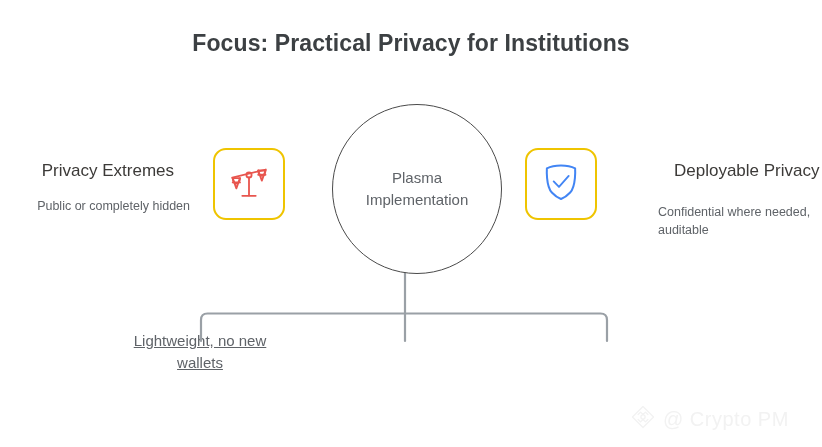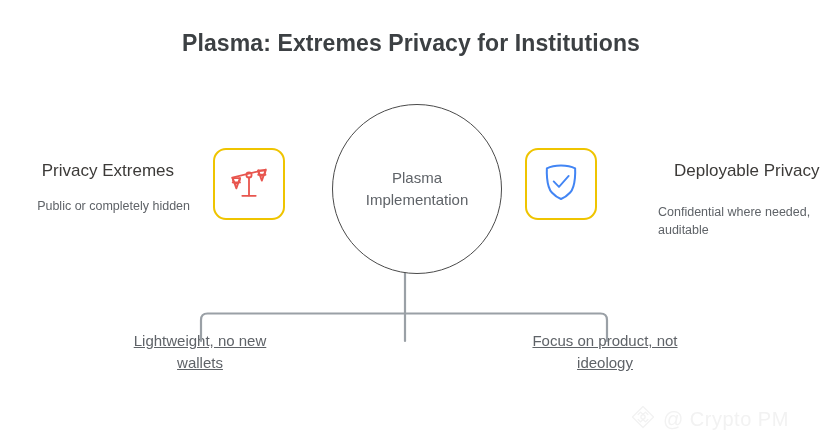--- a/index.html
+++ b/index.html
@@ -148,21 +148,21 @@
     color: #f2f2f2;
     letter-spacing: 0.5px;
     white-space: nowrap;
   }
 </style>
 </head>
 <body>
 
 <div id="slide">
 
-  <div class="title">Plasma: Extremes Privacy for Institutions</div>
+  <div class="title">Focus: Practical Privacy for Institutions</div>
 
   <svg class="connector-svg" viewBox="0 0 822 447" xmlns="http://www.w3.org/2000/svg">
     <g fill="none" stroke="#9aa0a6" stroke-width="2.2" stroke-linecap="round" stroke-linejoin="round">
 
       <path d="M 405 268 L 405 341"></path>
 
       <path d="M 201 341 L 201 320 Q 201 313.5 207.5 313.5 L 600.5 313.5 Q 607 313.5 607 320 L 607 341"></path>
     </g>
   </svg>
 
@@ -207,21 +207,20 @@
       </svg>
     </span>
   </div>
 
   <div class="side-block right">
     <p class="side-heading">Deployable Privacy</p>
     <p class="side-sub">Confidential where needed, auditable</p>
   </div>
 
   <div class="bottom-label b0">Lightweight, no new wallets</div>
-  <div class="bottom-label b2">Focus on product, not ideology</div>
 
   <div class="watermark">
     <span>
       <svg width="26" height="26" viewBox="0 0 32 32" xmlns="http://www.w3.org/2000/svg" fill="none" stroke="#f2f2f2" stroke-width="1.6" stroke-linecap="round" stroke-linejoin="round">
         <path d="M 16 3 L 29 16 L 16 29 L 3 16 Z"></path>
         <path d="M 10 13 L 13 10 L 16 13 L 19 10 L 22 13"></path>
         <path d="M 10 19 L 13 22 L 16 19 L 19 22 L 22 19"></path>
         <circle cx="16" cy="16" r="2.6"></circle>
       </svg>
     </span>

